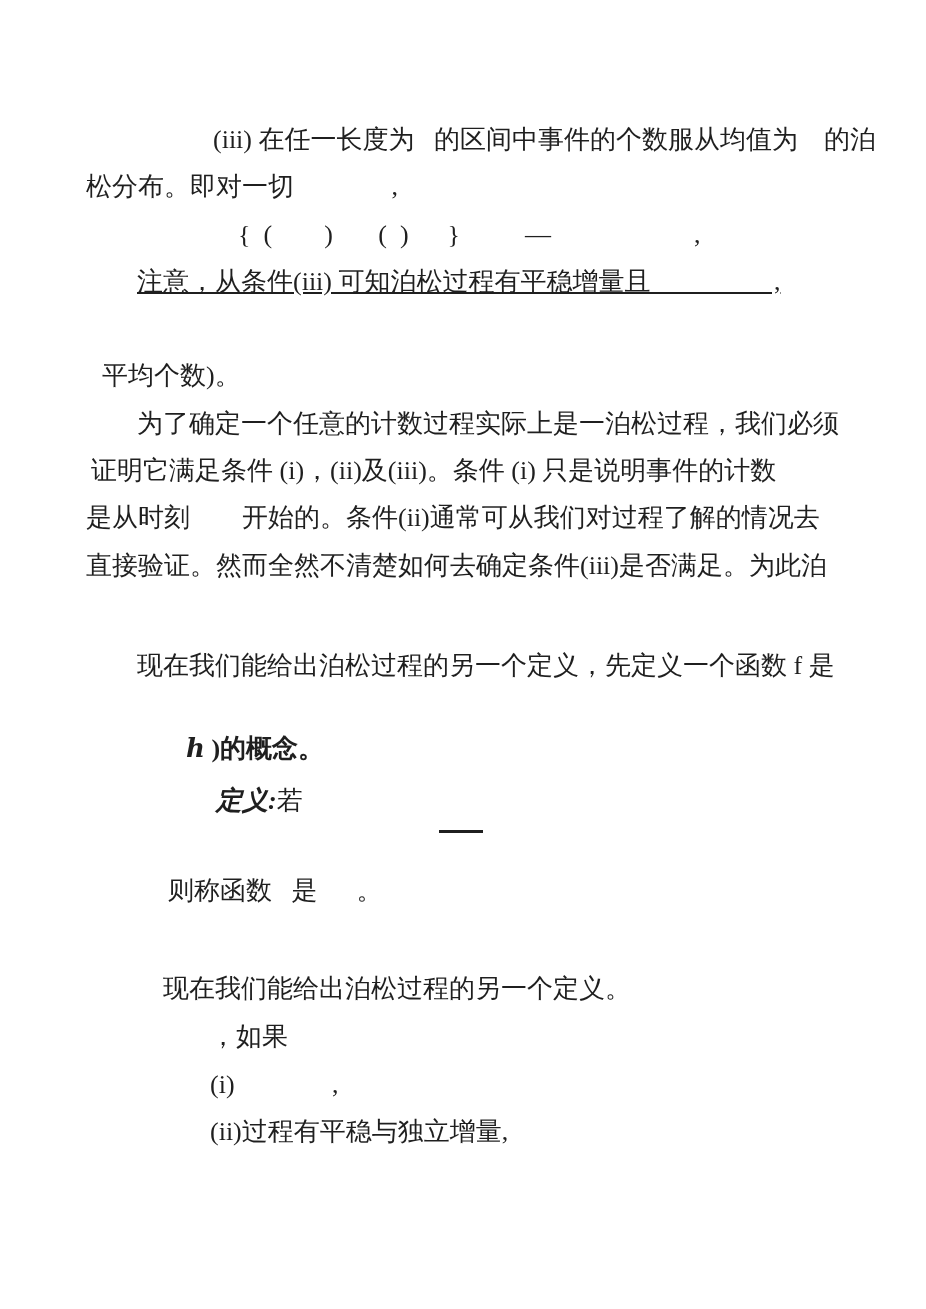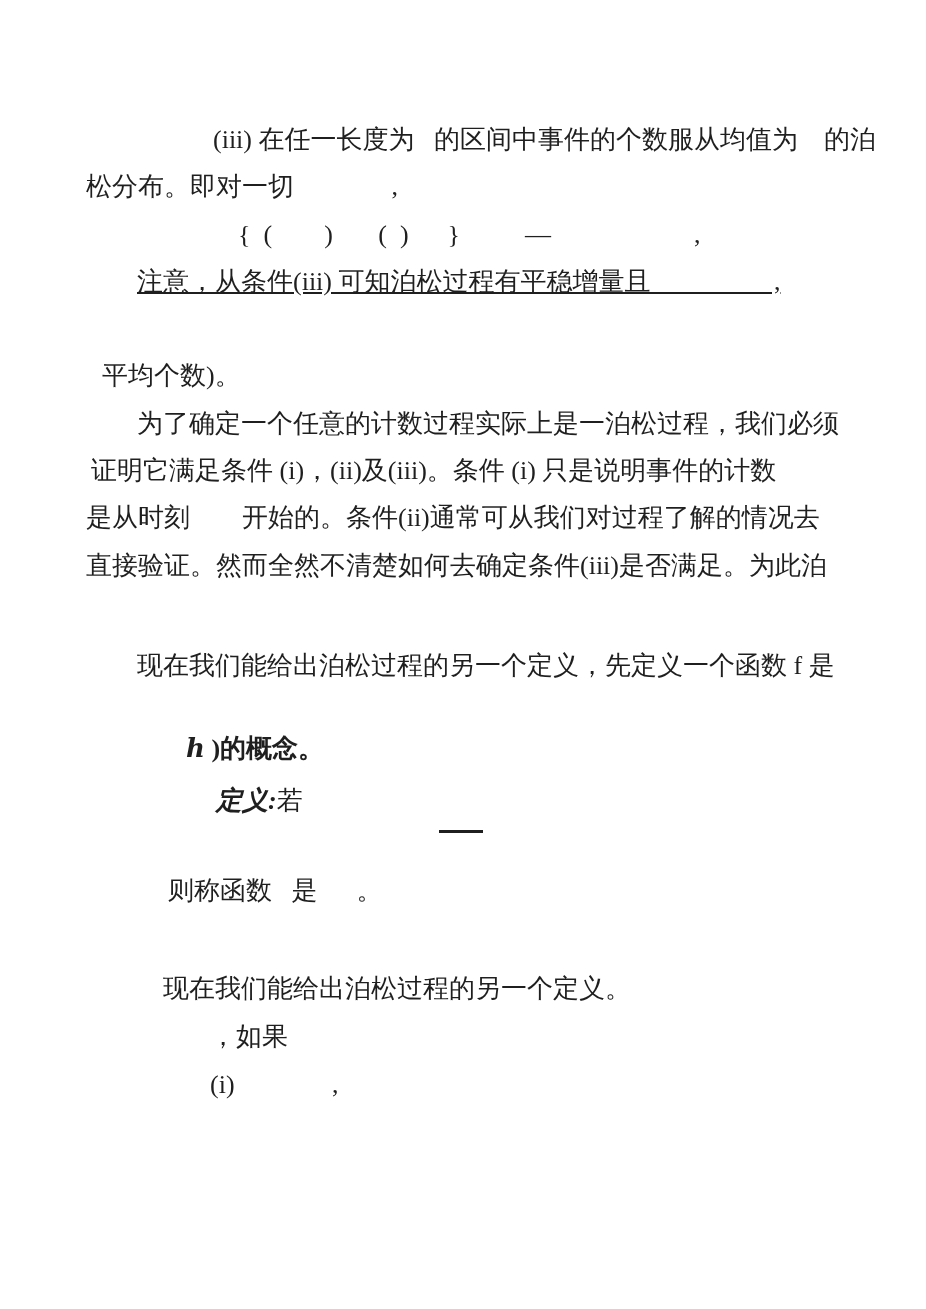--- a/index.html
+++ b/index.html
@@ -81,14 +81,15 @@
   </div>
 
   <div class="fraction-bar"></div>
 
   <div class="line ln15">则称函数   是      。</div>
   <div class="line ln16">现在我们能给出泊松过程的另一个定义。</div>
 
 
   <div class="line ln18">，如果</div>
   <div class="line ln19">(i)               ,</div>
+  <div class="line ln20">(ii)过程有平稳与独立增量,</div>
 
 </div>
 
 </body></html>

